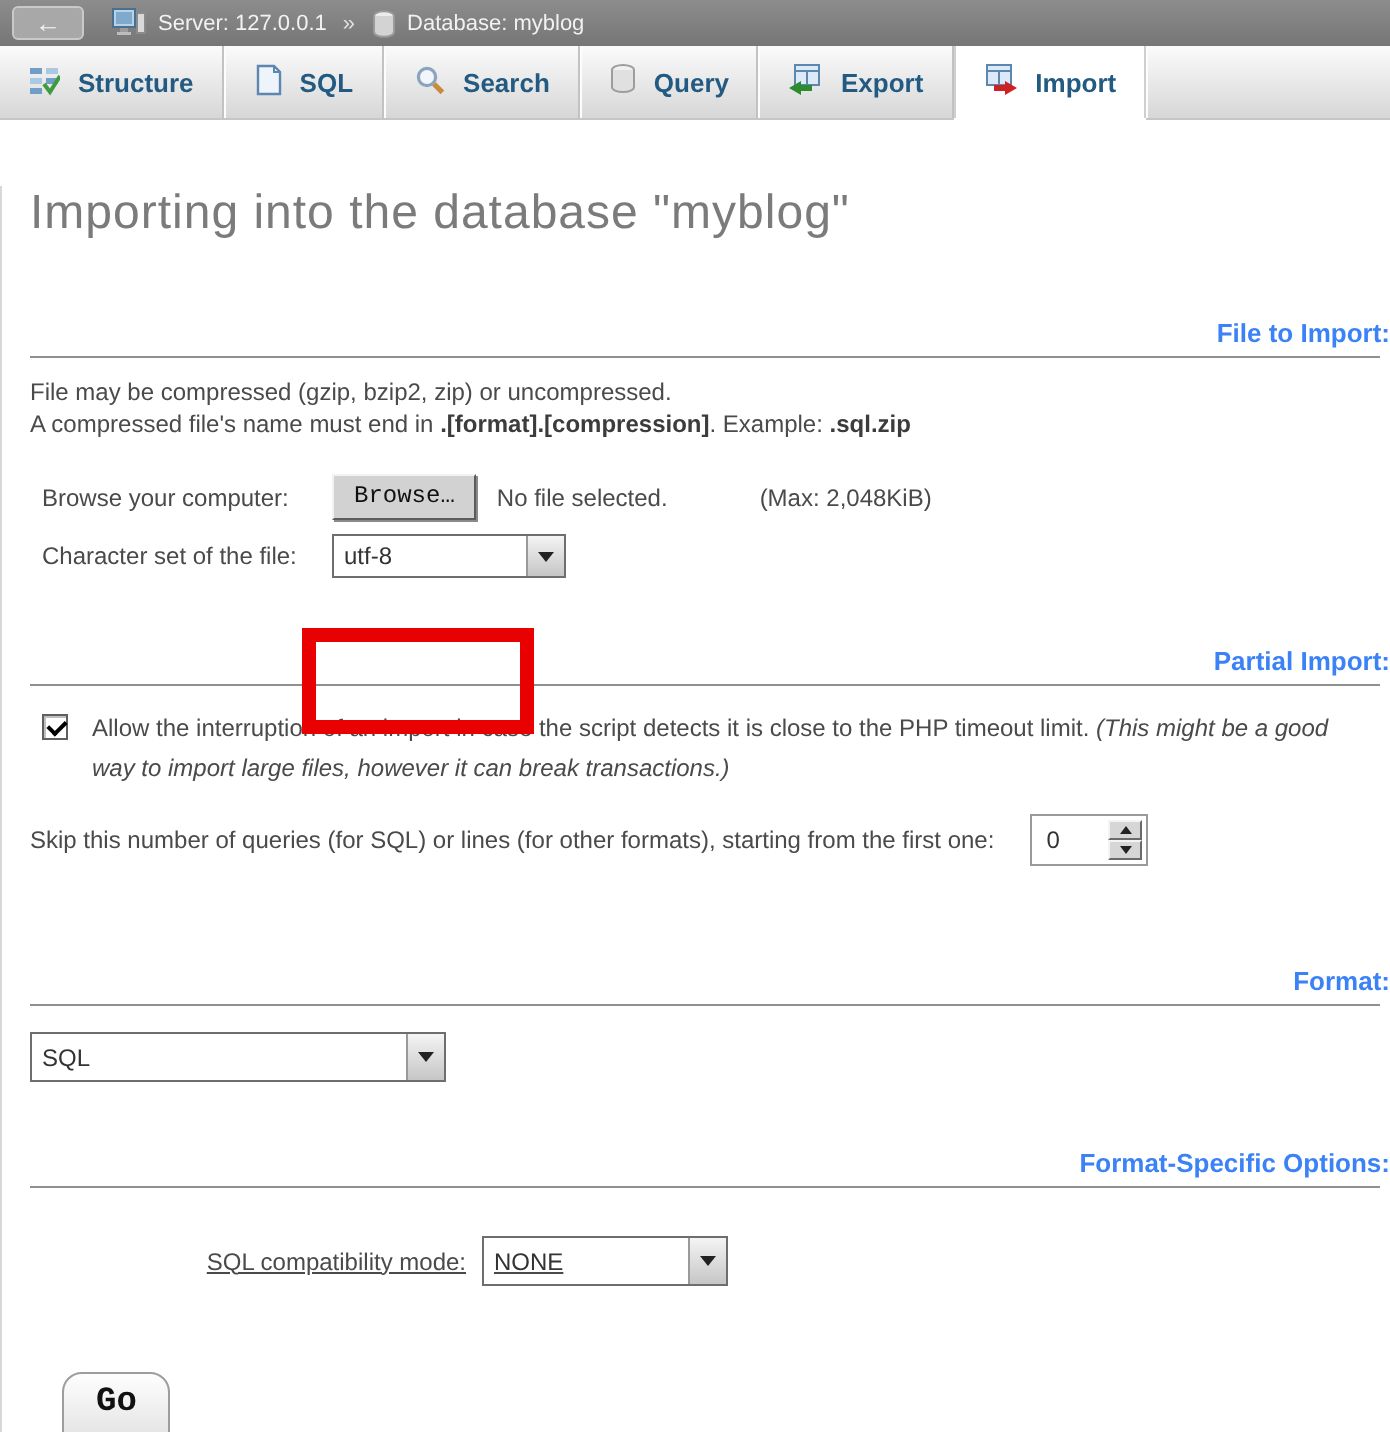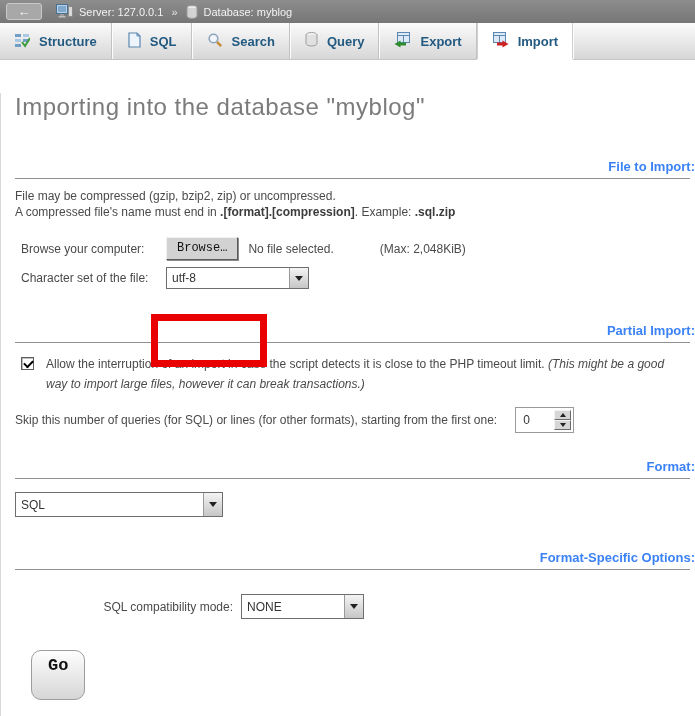--- a/index.html
+++ b/index.html
@@ -86,21 +86,21 @@
     color: #3b82f6;
     text-align: right;
   }
   .rule {
     border: none;
     border-top: 1px solid #909090;
     margin: 4px 5px 0 14px;
   }
   .sect-file   { margin-top: 38px; }
   .sect-part   { margin-top: 34px; }
-  .sect-format { margin-top: 26px; padding-left: 28px; }
+  .sect-format { margin-top: 50px; padding-left: 28px; }
   .sect-fso    { margin-top: 33px; }
   .desc { margin: 9px 0 0 14px; line-height: 16px; }
   .desc b { color: #3c3c3c; }
   .row { display: flex; align-items: center; margin-left: 20px; }
   .row-browse { margin-top: 17px; }
   .row-charset { margin-top: 7px; }
   .lbl-col { width: 145px; flex: none; }
   .btn3d {
     background: #d2d2d2;
     border: 1px solid;
@@ -135,21 +135,21 @@
     background: linear-gradient(#f4f4f4, #c6c6c6);
     border-left: 1px solid #9a9a9a;
     display: flex; align-items: center; justify-content: center;
   }
   .tri-down {
     width: 0; height: 0;
     border-left: 4px solid transparent;
     border-right: 4px solid transparent;
     border-top: 5px solid #222;
   }
-  .sel-charset { width: 143px; }
+  .sel-charset { width: 117px; }
   .sel-format  { width: 208px; margin: 13px 0 0 14px; height: 25px; }
   .sel-compat  { width: 123px; height: 25px; }
   
   .chk {
     width: 13px; height: 13px; flex: none;
     background: #fff;
     border: 1px solid #5f5f5f;
     box-shadow: inset 1px 1px 0 rgba(0,0,0,.25);
     position: relative;
     display: inline-block;
@@ -187,21 +187,21 @@
   .spin .sbtn {
     flex: 1;
     background: #d6d6d6;
     border: 1px solid;
     border-color: #f4f4f4 #6a6a6a #6a6a6a #f4f4f4;
     display: flex; align-items: center; justify-content: center;
     cursor: pointer;
   }
   .tri-up-s { width:0;height:0;border-left:3px solid transparent;border-right:3px solid transparent;border-bottom:4px solid #222; }
   .tri-down-s { width:0;height:0;border-left:3px solid transparent;border-right:3px solid transparent;border-top:4px solid #222; }
-  .row-compat { margin: 24px 0 0 95px; align-items: center; }
+  .row-compat { margin: 24px 0 12px 95px; align-items: center; text-decoration: underline; }
   .row-compat .compat-lbl { width: 145px; text-align: right; padding-right: 8px; flex: none; }
   .row-autoinc { margin: 9px 0 0 97px; align-items: center; gap: 10px; }
   .code { font-family: "Liberation Mono", monospace; font-size: 11px; color: #3c3c3c; }
   .go-btn {
     margin: 31px 0 0 30px;
     background: linear-gradient(#fefefe, #d6d6d6);
     border: 1px solid #9d9d9d;
     border-radius: 10px;
     padding: 5px 16px 24px;
     font-family: Liberation Mono, monospace;

